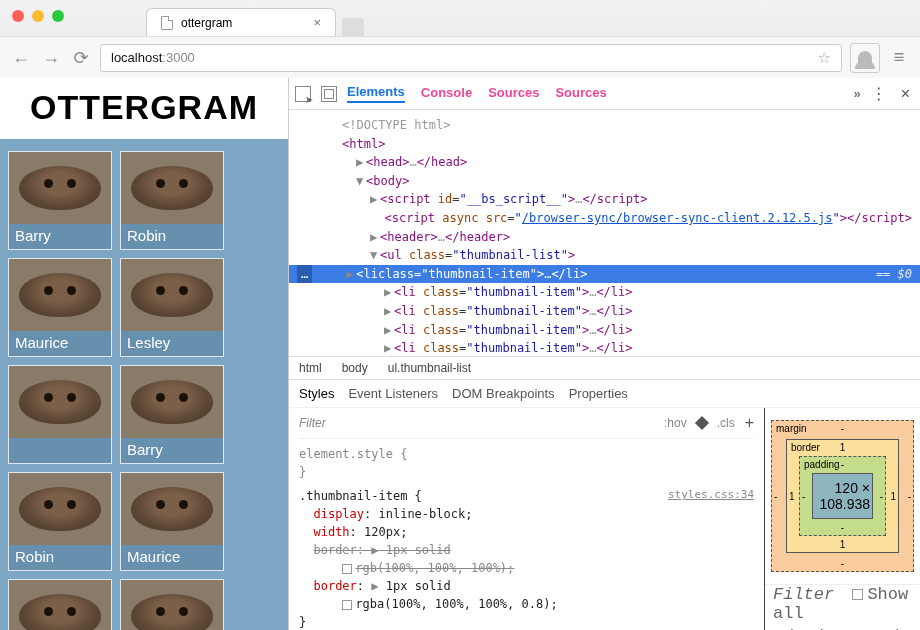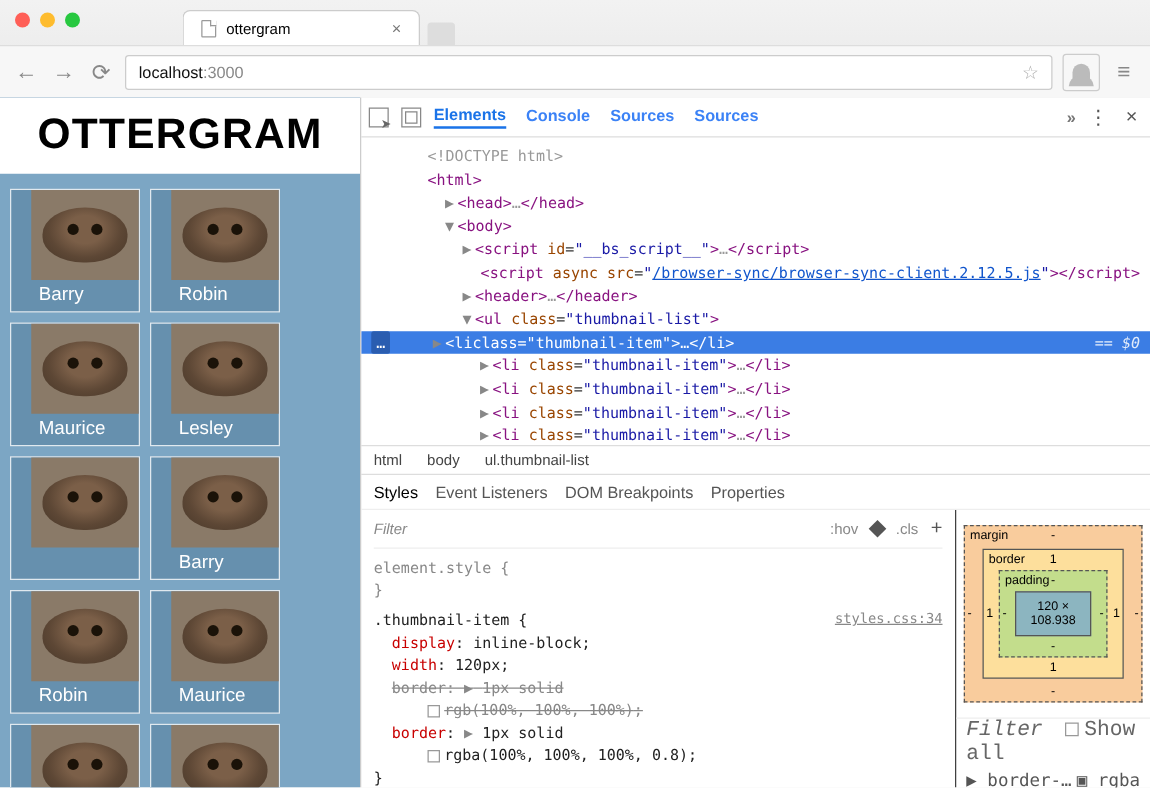--- a/index.html
+++ b/index.html
@@ -28,36 +28,36 @@
 .userbtn { cursor: pointer; }
 .silhouette { width: 14px; height: 14px; background: #bbb; border-radius: 50% 50% 0 0; position: relative; }
 .silhouette::after { content: ""; position: absolute; bottom: -4px; left: -3px; width: 20px; height: 8px; background: #bbb; border-radius: 10px 10px 0 0; }
 
 
 .split { display: flex; height: 552px; }
 .page { width: 454px; background: #7ca6c4; overflow: hidden; }
 .page-header { background: #fff; text-align: center; padding: 10px 0 12px; }
 .logo { font-family: Impact, "Arial Black", sans-serif; font-weight: 900; font-size: 34px; letter-spacing: 1px; }
 .thumbs { padding: 12px 8px 6px 8px; display: flex; flex-wrap: wrap; gap: 8px; }
-.thumb { border: 1px solid rgba(255,255,255,0.8); width: 104px; background: #6690ae; padding-left: 16px; }
+.thumb { border: 1px solid rgba(255,255,255,0.8); width: 104px; background: #6690ae; }
 .thumb .img { height: 72px; background: #8a7a68; display: flex; align-items: center; justify-content: center; overflow: hidden; }
 .thumb .cap { color: #fff; font-size: 15px; padding: 3px 6px 5px; }
 .otter { width: 80%; height: 60%; border-radius: 50% 50% 48% 48%; background: radial-gradient(ellipse at 50% 40%, #7b5f48 0 30%, #5d4735 60%, #463628 100%); position: relative; }
 .otter::before, .otter::after { content: ""; position: absolute; width: 9px; height: 9px; background: #1a1208; border-radius: 50%; top: 30%; }
 .otter::before { left: 30%; }
 .otter::after { right: 30%; }
 
 
 .dt { flex: 1; background: #fff; border-left: 1px solid #ccc; display: flex; flex-direction: column; font-family: Menlo, Consolas, monospace; font-size: 12px; }
 .dt-top { display: flex; align-items: center; height: 32px; border-bottom: 1px solid #ddd; padding: 0 6px; gap: 10px; font-family: -apple-system, Arial; font-size: 13px; }
 .dt-top .ic { width: 16px; height: 16px; border: 1px solid #888; position: relative; cursor: pointer; }
 .dt-top .ic.inspect::after { content: "➤"; position: absolute; right: -3px; bottom: -4px; font-size: 10px; color: #666; }
 .dt-top .ic.device::after { content: ""; position: absolute; inset: 2px; border: 1px solid #888; }
 .dt-tabs { display: flex; gap: 16px; align-items: center; flex: 1; font-weight: bold; }
-.dt-tab { color: #3b82f6; cursor: pointer; padding-bottom: 2px; }
+.dt-tab { color: #ec4899; cursor: pointer; padding-bottom: 2px; }
 .dt-tab.active { color: #1a73e8; border-bottom: 2px solid #1a73e8; }
 .dt-more { color: #777; font-weight: bold; }
 .dt-close { font-size: 16px; color: #555; cursor: pointer; padding: 0 4px; }
 .dt-vdots { font-size: 16px; color: #555; cursor: pointer; }
 
 .dom { padding: 6px 8px; line-height: 1.55; color: #333; overflow: hidden; height: 246px; }
 .dom .gray { color: #999; }
 .dom .tag { color: #881280; }
 .dom .attr { color: #994500; }
 .dom .val { color: #1a1aa6; }
@@ -100,21 +100,21 @@
 .boxmodel { padding: 12px 6px; font-family: -apple-system, Arial; font-size: 10px; }
 .bm { position: relative; background: #f9cc9d; border: 1px dashed #555; padding: 18px 14px; }
 .bm .lab { position: absolute; top: 2px; left: 4px; }
 .bm .n { position: absolute; font-size: 10px; }
 .bm .top { top: 2px; left: 50%; transform: translateX(-50%); }
 .bm .bot { bottom: 2px; left: 50%; transform: translateX(-50%); }
 .bm .lft { left: 2px; top: 50%; transform: translateY(-50%); }
 .bm .rgt { right: 2px; top: 50%; transform: translateY(-50%); }
 .bm-border { background: #fddf9c; padding: 16px 12px; position: relative; border: 1px solid #555; }
 .bm-pad { background: #c3dd8c; padding: 16px 12px; position: relative; border: 1px dashed #555; }
-.bm-content { background: #8cb5c0; text-align: center; padding: 6px 2px; border: 1px solid #555; font-size: 10px; }
+.bm-content { background: #8cb5c0; text-align: right; padding: 6px 2px; border: 1px solid #555; font-size: 14px; }
 .sidebot { border-top: 1px solid #eee; padding: 0 8px; font-family: Liberation Mono, monospace; font-size: 17px; color: #666; margin-top: auto; }
 .sidebot .f { font-style: italic; }
 .sidebot .cb { width: 11px; height: 11px; border: 1px solid #999; display: inline-block; vertical-align: middle; margin: 0 4px 0 8px; }
 .comp { padding: 4px 8px; font-family: Menlo, monospace; font-size: 14px; color: #555; }
 </style>
 </head>
 <body>
 
 <div class="chrome">
   <div class="traffic">

